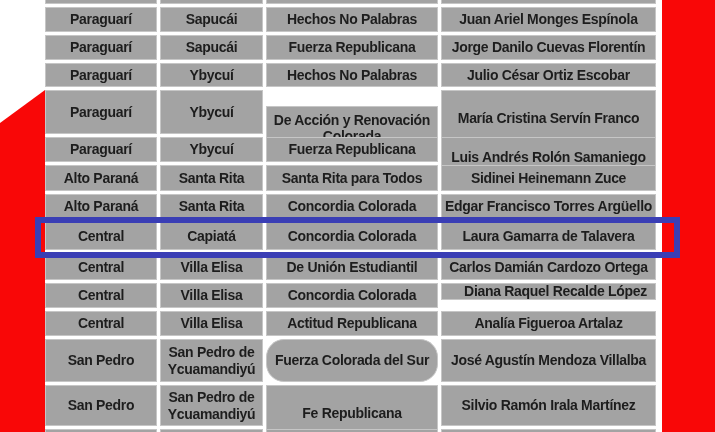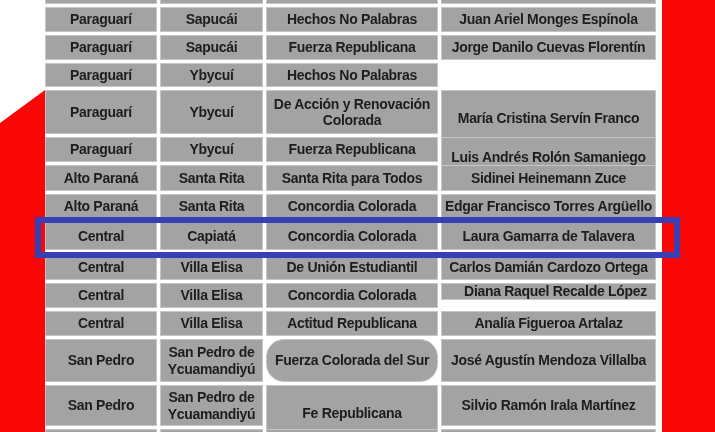--- a/index.html
+++ b/index.html
@@ -67,25 +67,26 @@
     <div class="row" style="top: 35px;">
       <div class="cell c1" style="height: 25px;">Paraguarí</div>
       <div class="cell c2" style="height: 25px;">Sapucái</div>
       <div class="cell c3" style="height: 25px;">Fuerza Republicana</div>
       <div class="cell c4" style="height: 25px;">Jorge Danilo Cuevas Florentín</div>
     </div>
     <div class="row" style="top: 63px;">
       <div class="cell c1" style="height: 24px;">Paraguarí</div>
       <div class="cell c2" style="height: 24px;">Ybycuí</div>
       <div class="cell c3" style="height: 24px;">Hechos No Palabras</div>
+      <div class="cell c4" style="height: 24px;">Julio César Ortiz Escobar</div>
     </div>
     <div class="row" style="top: 90px;">
       <div class="cell c1" style="height: 44px;">Paraguarí</div>
       <div class="cell c2" style="height: 44px;">Ybycuí</div>
-      <div class="cell c3" style="height: 44px;">De Acción y Renovación Colorada</div>
+      <div class="cell c3" style="height: 44px; margin-top: 16px;">De Acción y Renovación Colorada</div>
       <div class="cell c4" style="height: 56px;">María Cristina Servín Franco</div>
     </div>
     <div class="row" style="top: 137px;">
       <div class="cell c1" style="height: 25px;">Paraguarí</div>
       <div class="cell c2" style="height: 25px;">Ybycuí</div>
       <div class="cell c3" style="height: 25px;">Fuerza Republicana</div>
       <div class="cell c4" style="height: 40px;">Luis Andrés Rolón Samaniego</div>
     </div>
     <div class="row" style="top: 165px;">
       <div class="cell c1" style="height: 26px;">Alto Paraná</div>

